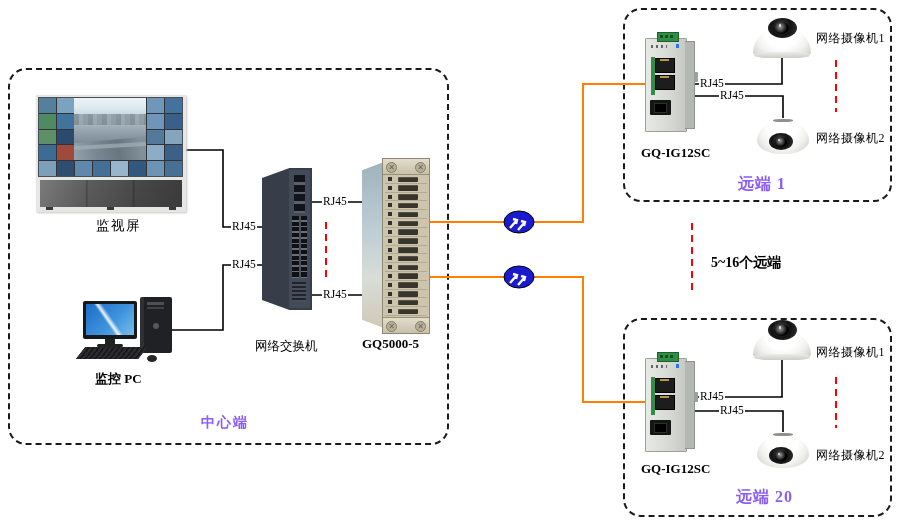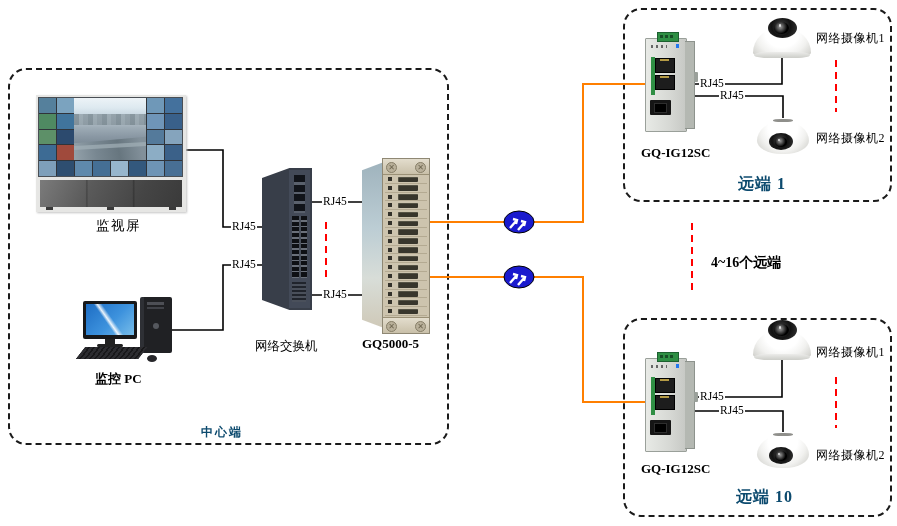--- a/index.html
+++ b/index.html
@@ -1,20 +1,20 @@
 <!DOCTYPE html>
 <html><head>
 <meta charset="utf-8">
 <style>
   html,body{margin:0;padding:0;background:#fff;}
   #stage{position:relative;width:897px;height:526px;background:#fff;overflow:hidden;
          font-family:"Liberation Serif","DejaVu Serif",serif;}
   .zone{position:absolute;border:2px dashed #1a1a1a;border-radius:18px;}
   .lbl{position:absolute;color:#000;white-space:nowrap;}
-  .red{color:#0c4a6e;font-weight:bold;}
+  .red{color:#8b5cf6;font-weight:bold;}
   .rj45{position:absolute;font-size:11.5px;background:#fff;padding:0 1px;line-height:13px;}
   svg.lines{position:absolute;left:0;top:0;}
   
   .wall{position:absolute;left:36px;top:95px;width:150px;height:117px;background:#e6e6e4;
         box-shadow:1px 1px 2px #c5c5c5;}
   .wall .frame{position:absolute;left:2px;top:2px;width:145px;height:80px;background:#4a4f55;}
   .wall .tiles{position:absolute;left:3px;top:3px;width:143px;height:78px;display:grid;
         grid-template-columns:repeat(8,1fr);grid-template-rows:repeat(5,1fr);gap:1px;background:#30343a;}
   .wall .tiles div{width:100%;height:100%;}
   .wall .bigimg{position:absolute;left:38px;top:3px;width:72px;height:62px;overflow:hidden;
@@ -309,32 +309,32 @@
           </div>
         </div>
       <div class="plate bot">
           <div class="screw" style="left:3px;top:3px;">✕</div>
           <div class="screw" style="right:3px;top:3px;">✕</div>
         </div>
     </div>
   </div>
   <div class="lbl" style="left:362px;top:336px;font-size:13px;font-weight:bold;">GQ5000-5</div>
 
-  <div class="lbl red" style="left:201px;top:424px;font-size:12px;letter-spacing:2px;">中心端</div>
+  <div class="lbl red" style="left:201px;top:414px;font-size:14px;letter-spacing:2px;">中心端</div>
 
   <div class="rj45" style="left:231px;top:220px;">RJ45</div>
   <div class="rj45" style="left:231px;top:258px;">RJ45</div>
   <div class="rj45" style="left:322px;top:195px;">RJ45</div>
   <div class="rj45" style="left:322px;top:288px;">RJ45</div>
   <div class="rj45" style="left:699px;top:77px;">RJ45</div>
   <div class="rj45" style="left:719px;top:89px;">RJ45</div>
   <div class="rj45" style="left:699px;top:390px;">RJ45</div>
   <div class="rj45" style="left:719px;top:404px;">RJ45</div>
 
-  <div class="lbl" style="left:711px;top:254px;font-size:14px;font-weight:bold;">4~16个远端</div>
+  <div class="lbl" style="left:711px;top:254px;font-size:14px;font-weight:bold;">5~16个远端</div>
 
   <div class="conv" style="left:645px;top:32px;">
     <div class="body"></div>
       <div class="sidep"></div>
     <div class="term"></div>
       <div class="leds"></div>
     <div class="ledb"></div>
       <div class="pcb"></div>
     <div class="rj p1"></div>
       <div class="rj p2"></div>
@@ -382,15 +382,15 @@
   </div>
   <div class="cam cam-b" style="left:757px;top:433px;width:52px;height:35px;">
     <div class="dome"></div>
       <div class="ring"></div>
     <div class="cap"></div>
     <div class="lens"></div>
       <div class="glint"></div>
   </div>
   <div class="lbl" style="left:816px;top:344px;font-size:12px;letter-spacing:0.5px;">网络摄像机1</div>
   <div class="lbl" style="left:816px;top:447px;font-size:12px;letter-spacing:0.5px;">网络摄像机2</div>
-  <div class="lbl red" style="left:736px;top:487px;font-size:16px;letter-spacing:1px;">远端 10</div>
+  <div class="lbl red" style="left:736px;top:487px;font-size:16px;letter-spacing:1px;">远端 20</div>
 
 </div>
 
 </body></html>

